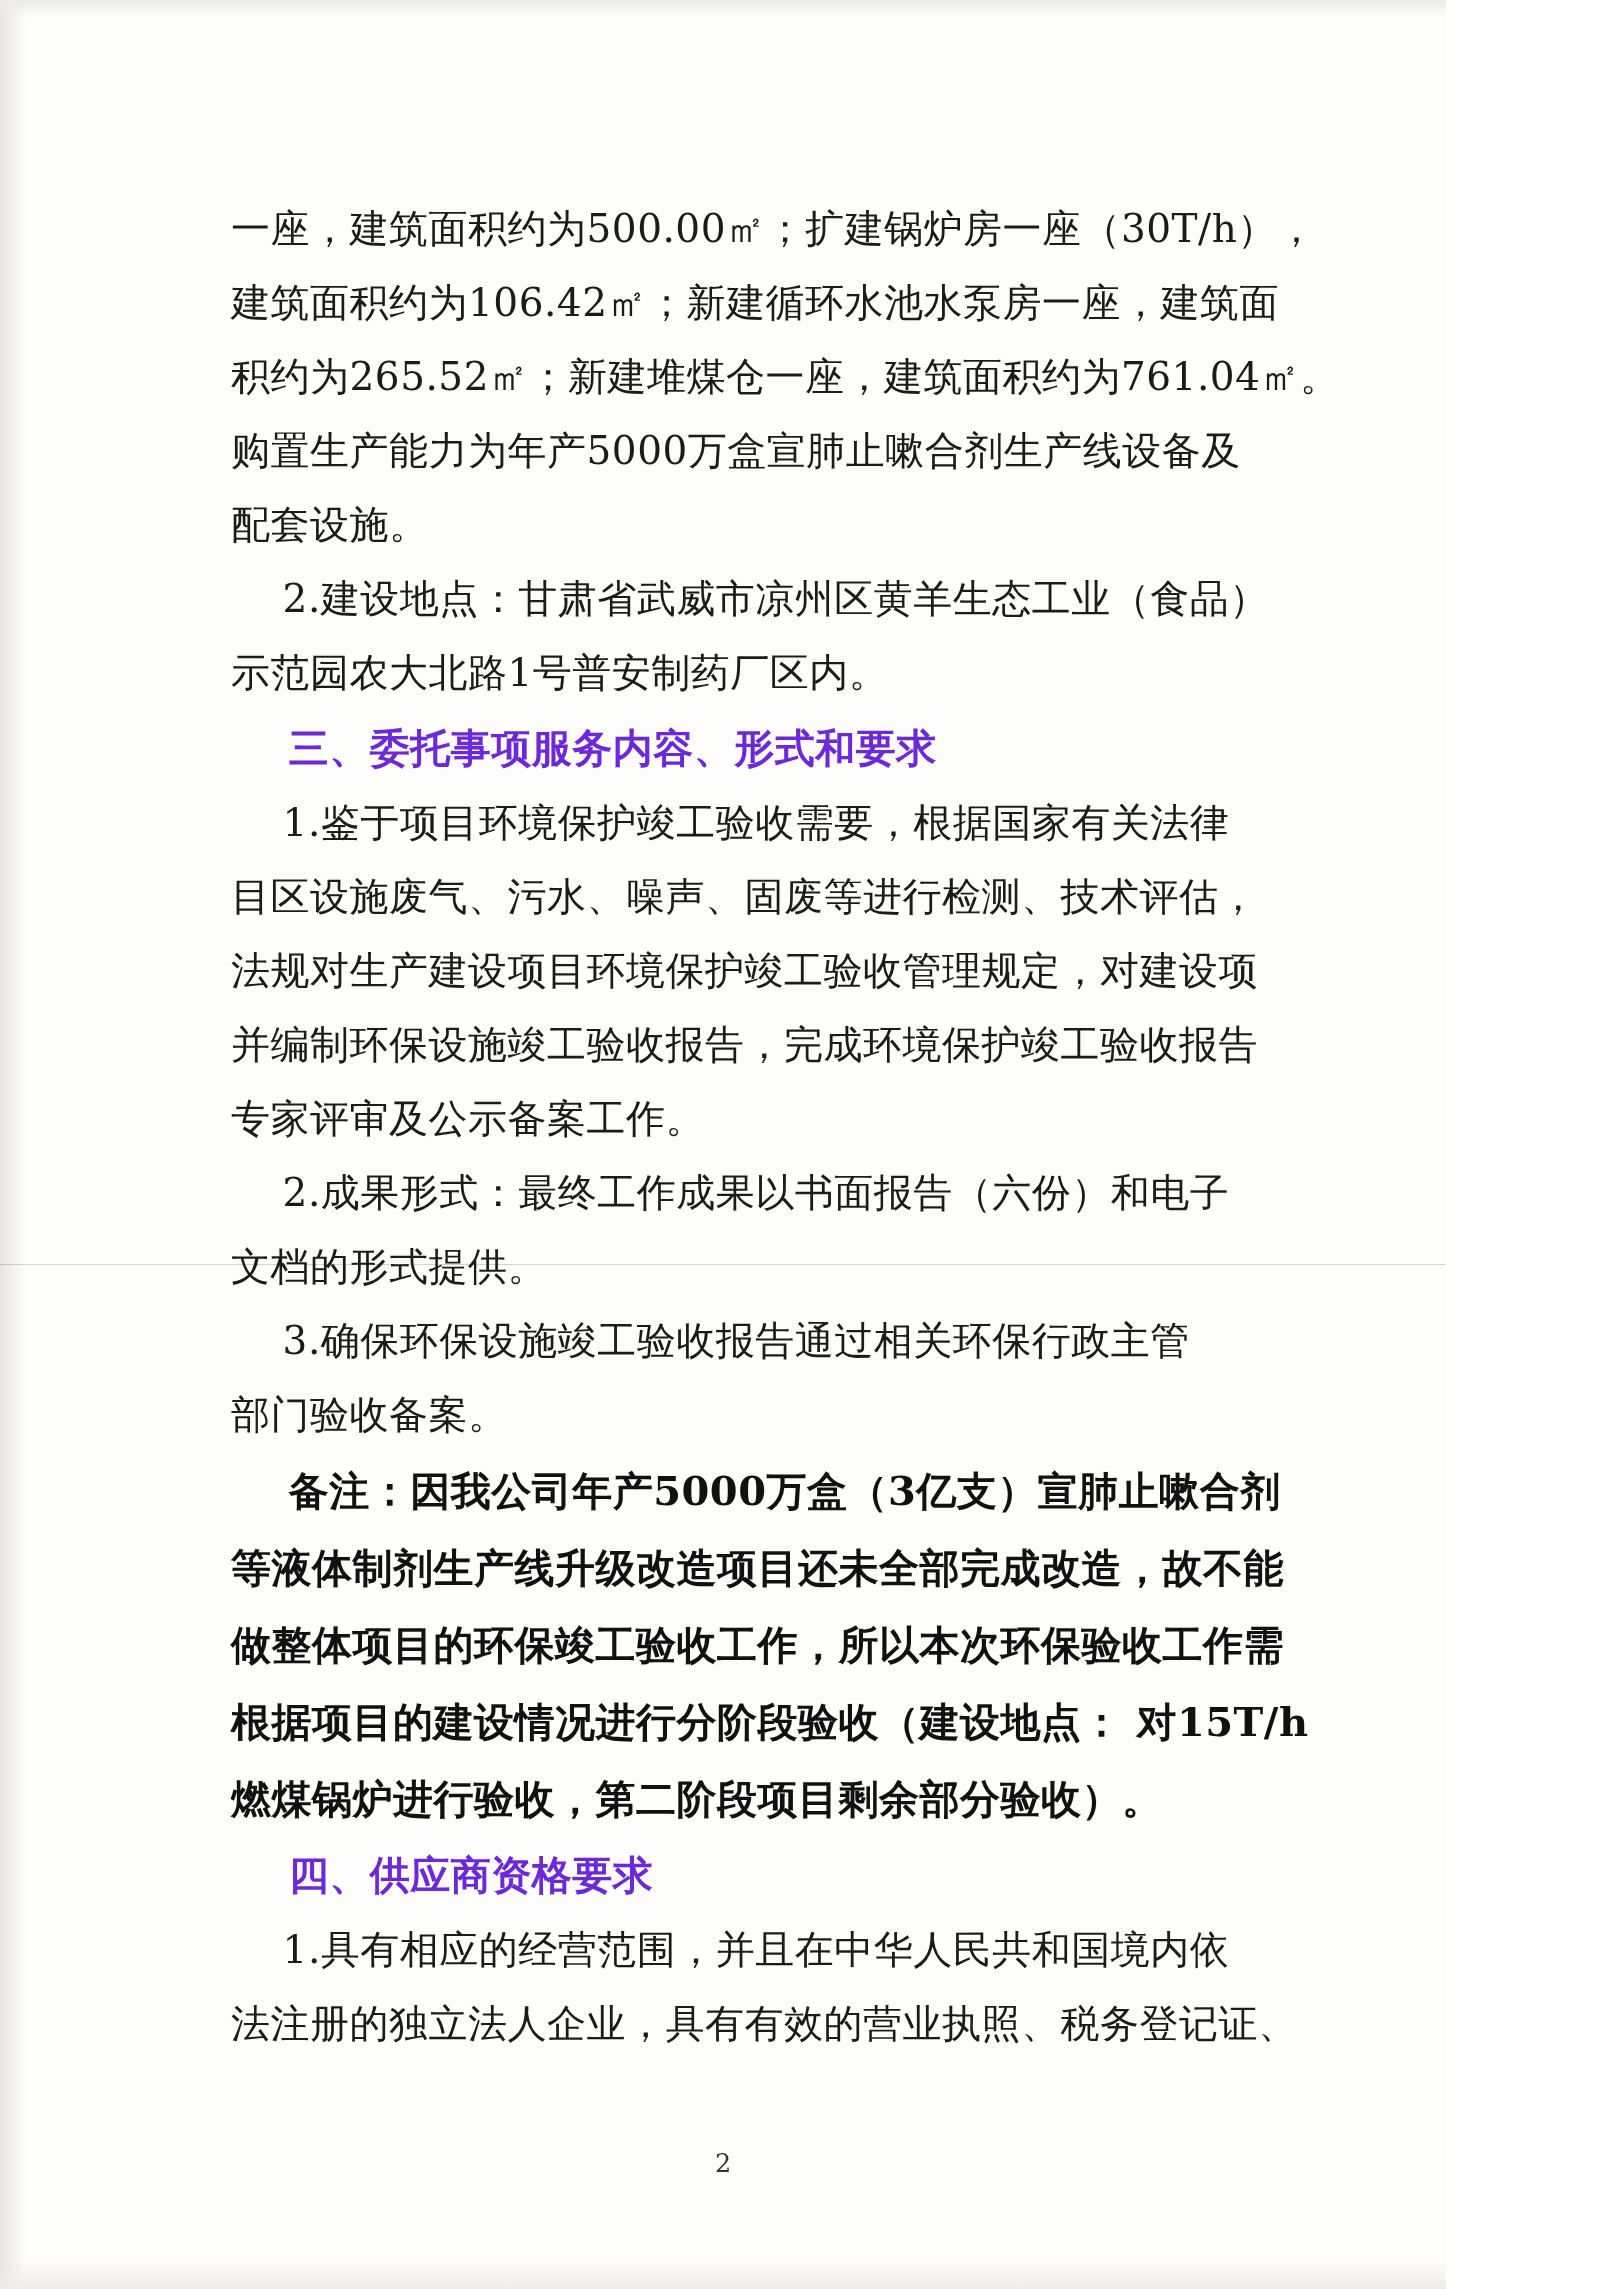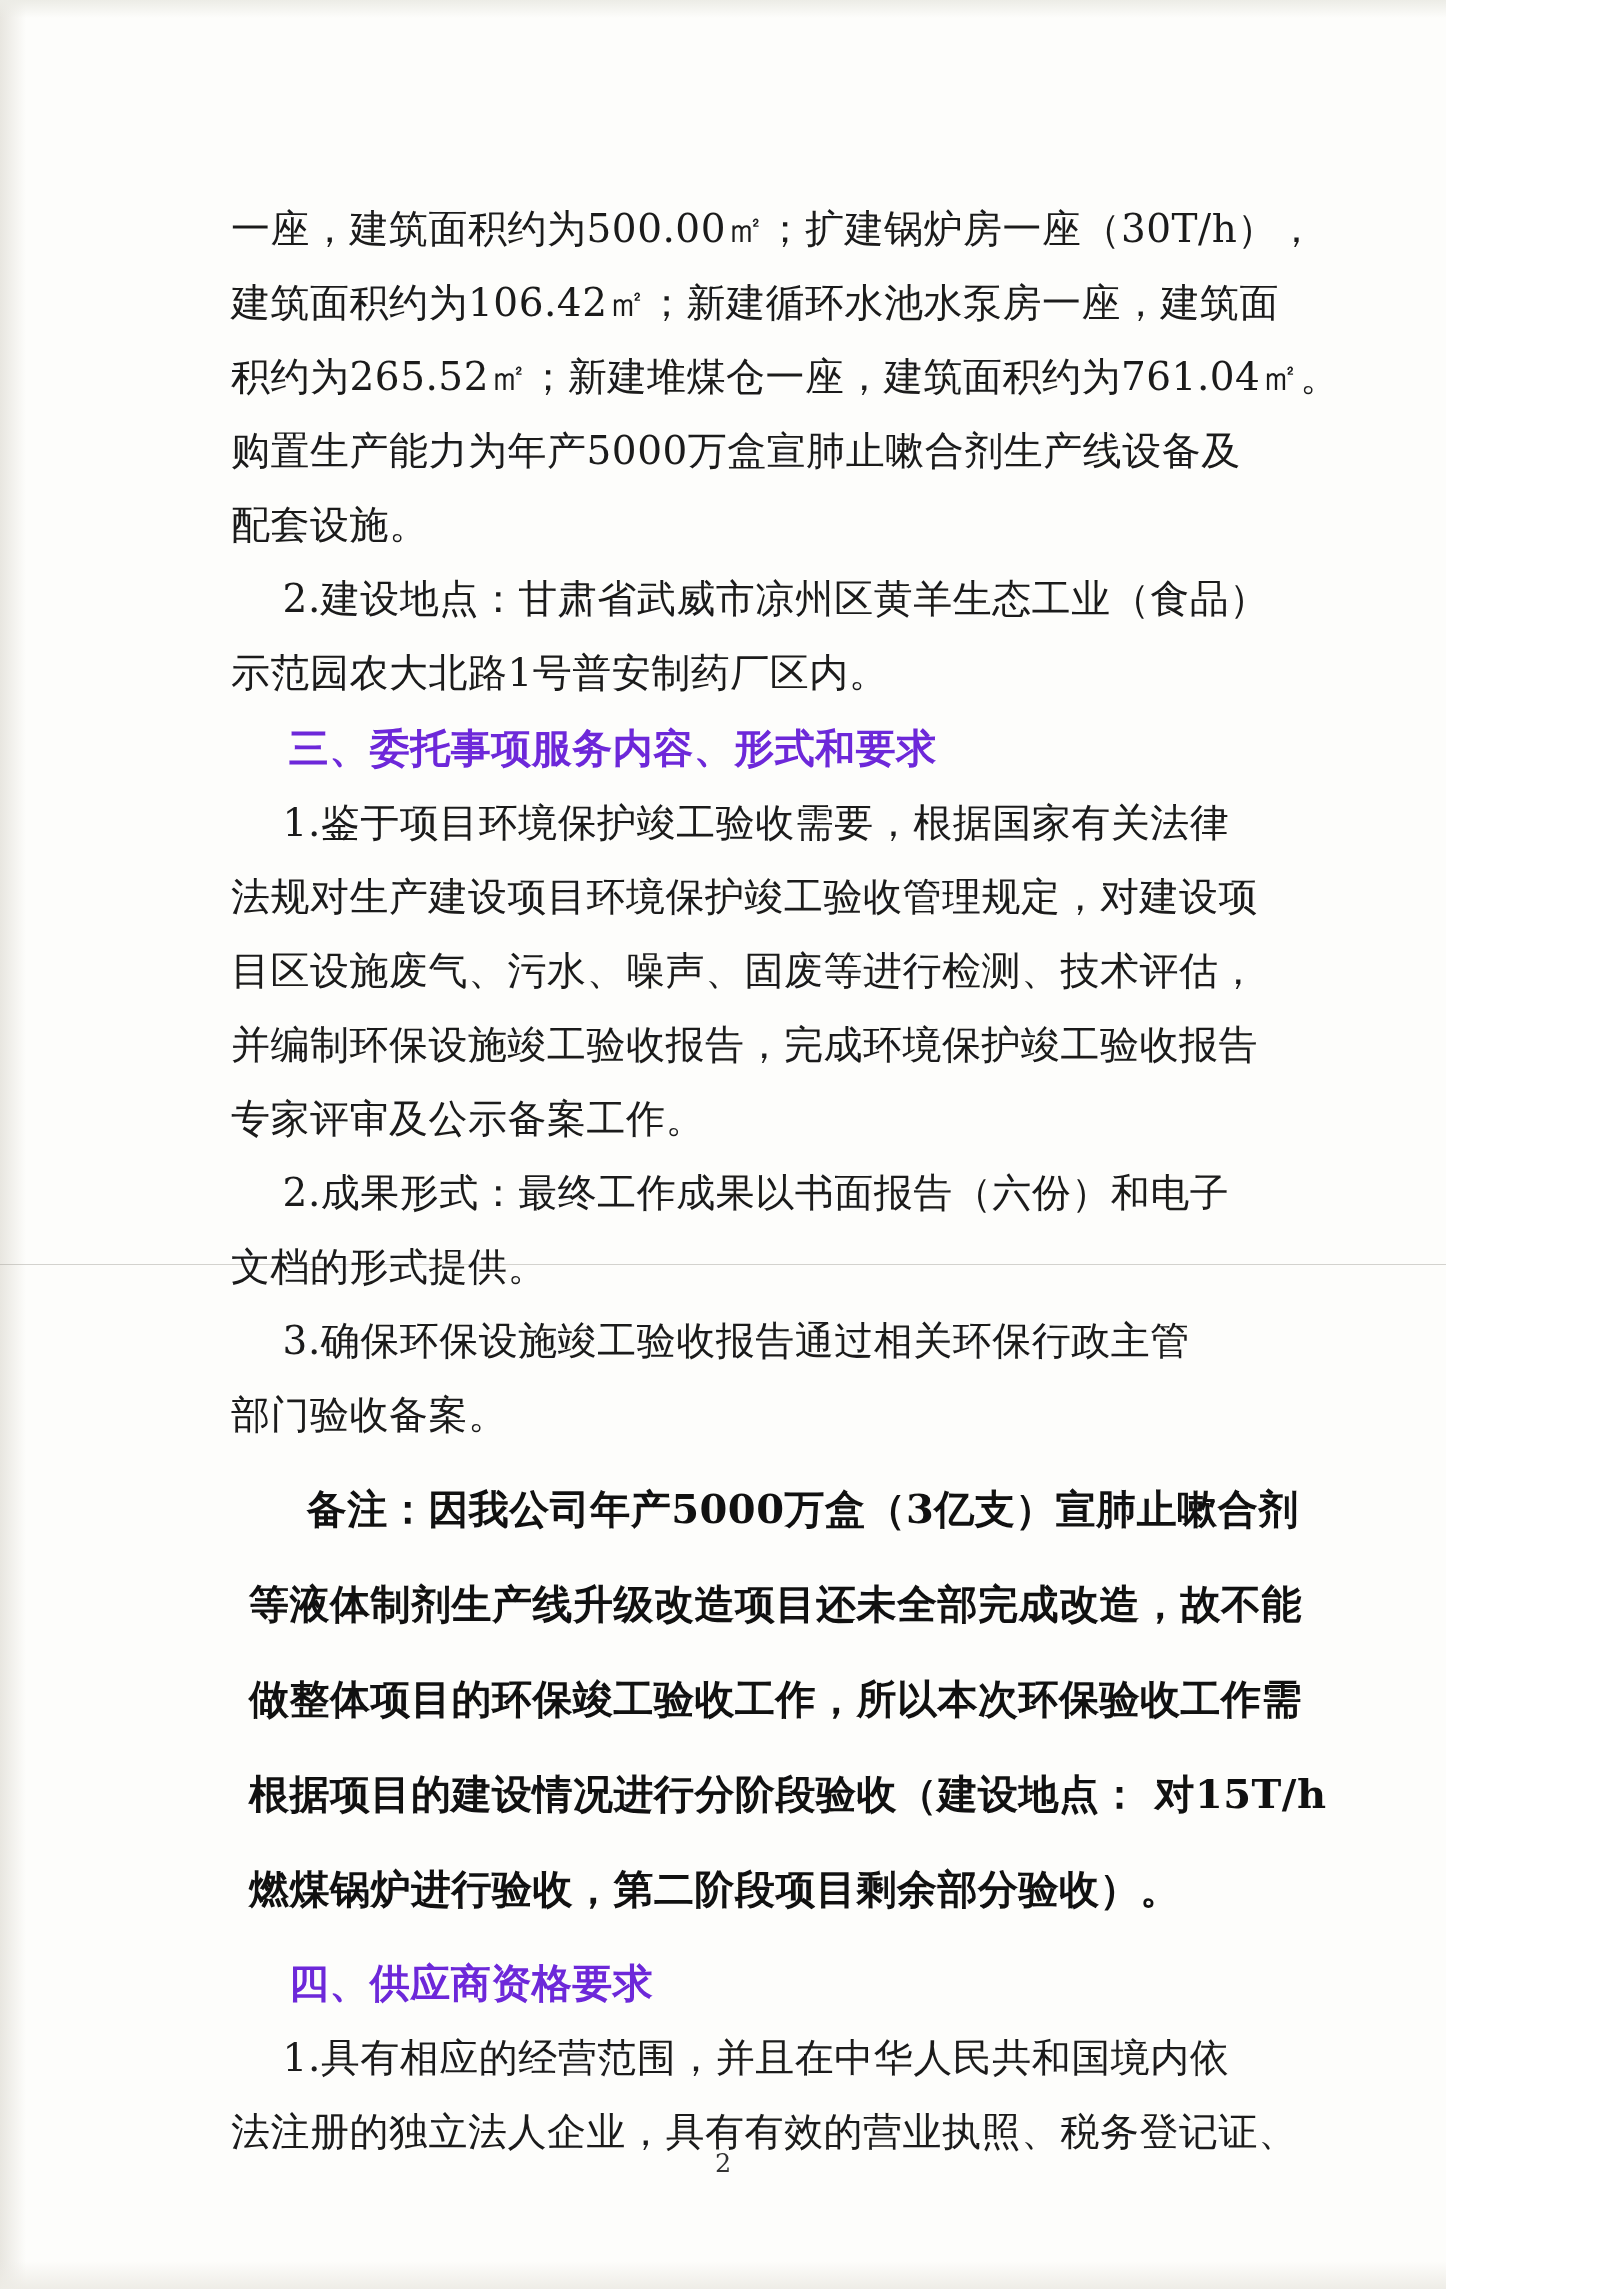--- a/index.html
+++ b/index.html
@@ -65,21 +65,21 @@
     margin: 0;
     font-size: 40px;
     line-height: 76px;
     color: #6d28d9;
     font-weight: bold;
     white-space: pre;
     letter-spacing: 0.5px;
     font-family: "DejaVu Sans", "Liberation Sans", sans-serif;
   }
   p.note {
-    margin: 18px;
+    margin: 0;
     font-size: 40px;
     line-height: 77px;
     color: #111111;
     font-weight: bold;
     white-space: pre;
     letter-spacing: 0.5px;
     font-family: "DejaVu Serif", "Liberation Serif", serif;
   }
   .page-number {
     position: absolute;
@@ -169,22 +169,22 @@
   <div class="content">
     <p class="body-line">一座，建筑面积约为500.00㎡；扩建锅炉房一座（30T/h），</p>
     <p class="body-line">建筑面积约为106.42㎡；新建循环水池水泵房一座，建筑面</p>
     <p class="body-line">积约为265.52㎡；新建堆煤仓一座，建筑面积约为761.04㎡。</p>
     <p class="body-line">购置生产能力为年产5000万盒宣肺止嗽合剂生产线设备及</p>
     <p class="body-line">配套设施。</p>
     <p class="body-line">    2.建设地点：甘肃省武威市凉州区黄羊生态工业（食品）</p>
     <p class="body-line">示范园农大北路1号普安制药厂区内。</p>
     <p class="heading">    三、委托事项服务内容、形式和要求</p>
     <p class="body-line">    1.鉴于项目环境保护竣工验收需要，根据国家有关法律</p>
+    <p class="body-line">目区设施废气、污水、噪声、固废等进行检测、技术评估，</p>
     <p class="body-line">法规对生产建设项目环境保护竣工验收管理规定，对建设项</p>
-    <p class="body-line">目区设施废气、污水、噪声、固废等进行检测、技术评估，</p>
     <p class="body-line">并编制环保设施竣工验收报告，完成环境保护竣工验收报告</p>
     <p class="body-line">专家评审及公示备案工作。</p>
     <p class="body-line">    2.成果形式：最终工作成果以书面报告（六份）和电子</p>
     <p class="body-line">文档的形式提供。</p>
     <p class="body-line">    3.确保环保设施竣工验收报告通过相关环保行政主管</p>
     <p class="body-line">部门验收备案。</p>
     <p class="note">    备注：因我公司年产5000万盒（3亿支）宣肺止嗽合剂</p>
     <p class="note">等液体制剂生产线升级改造项目还未全部完成改造，故不能</p>
     <p class="note">做整体项目的环保竣工验收工作，所以本次环保验收工作需</p>
     <p class="note">根据项目的建设情况进行分阶段验收（建设地点： 对15T/h</p>

